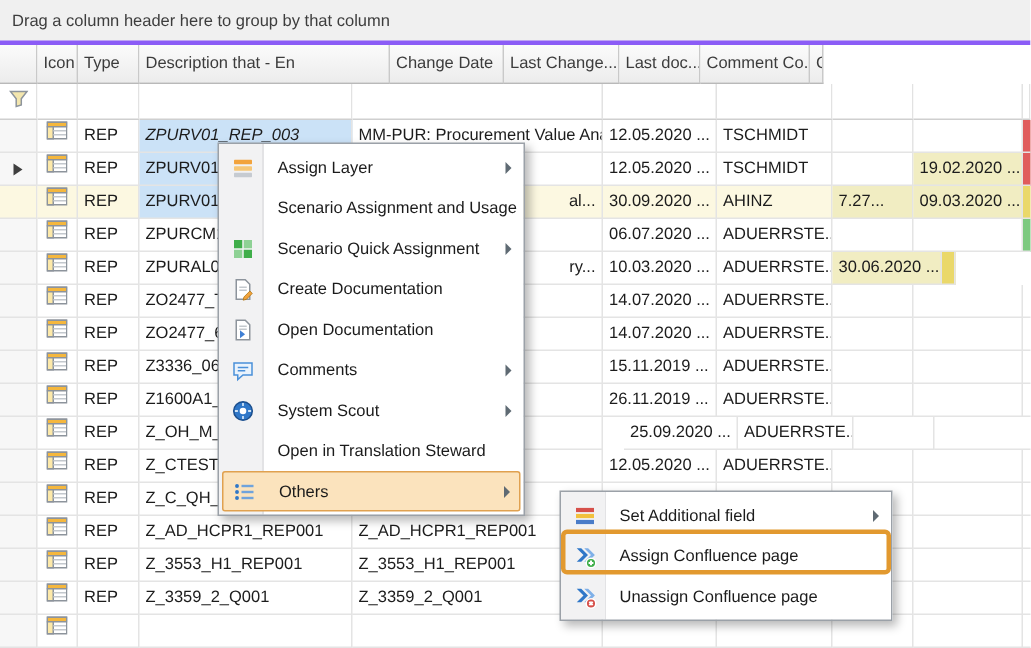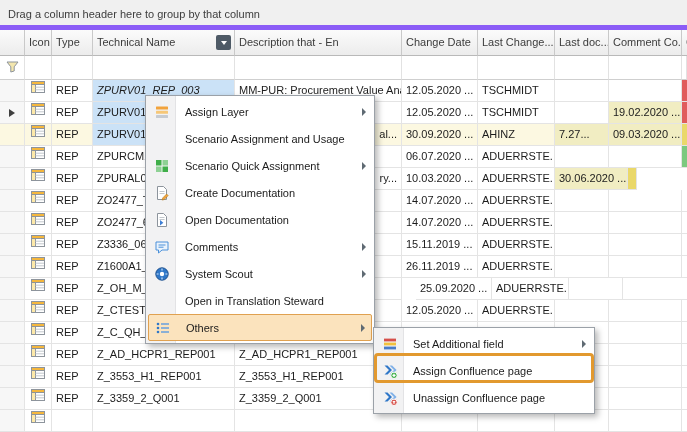--- a/index.html
+++ b/index.html
@@ -1,21 +1,21 @@
 <!DOCTYPE html>
 <html><head>
 <meta charset="utf-8">
 <style>
   *{margin:0;padding:0;box-sizing:border-box;}
   html,body{width:687px;height:432px;}
   body{font-family:"Liberation Sans",sans-serif;background:#ffffff;position:relative;overflow:hidden;}
   .stage{position:absolute;left:0;top:0;width:687px;height:432px;background:#ffffff;overflow:hidden;}
 
   .groupbar{position:absolute;left:0;top:0;width:687px;height:30px;background:#f0f0f0;
-    border-bottom:5px solid #8b5cf6;font-size:11px;color:#3d3d3d;line-height:29px;padding-left:8px;}
+    border-bottom:3px solid #8b5cf6;font-size:11px;color:#3d3d3d;line-height:29px;padding-left:8px;}
 
   .headerrow{position:absolute;left:0;top:30px;width:687px;height:26px;display:flex;}
   .hcell{height:26px;background:linear-gradient(#fbfbfb,#ececec);border-right:1px solid #c9c9c9;
     border-bottom:1px solid #b9b9b9;font-size:11px;color:#3c3c3c;line-height:25px;padding:0 4px;
     white-space:nowrap;overflow:hidden;position:relative;flex:none;}
   .filterbtn{position:absolute;right:3px;top:5px;width:15px;height:15px;background:#4e5a66;
     border-radius:2px;display:flex;align-items:center;justify-content:center;}
   .filtertri{width:0;height:0;border-top:4px solid #ffffff;border-left:3.5px solid transparent;border-right:3.5px solid transparent;}
 
   .filterrow{position:absolute;left:0;top:56px;width:687px;height:24px;display:flex;}
@@ -29,21 +29,21 @@
   .gc.ind{background:#f7f7f7;display:flex;align-items:center;justify-content:center;padding:0;}
   .gc.icon{display:flex;align-items:center;justify-content:center;padding:0;}
   .gc.sel{background:#cbe2f7;}
   .gr.hl .gc{background:#fcf8e1;}
   .gr.hl .gc.sel{background:#cbe2f7;}
   .gc.cellhl,.gr.hl .gc.cellhl{background:#f1edc2;}
   .rowarrow{width:0;height:0;border-left:6px solid #3f3f3f;border-top:4px solid transparent;border-bottom:4px solid transparent;}
 
   .menu{position:absolute;border:1px solid #9ba1a8;box-shadow:3px 3px 6px rgba(0,0,0,.28);padding:2px;
     background:linear-gradient(to right,#f2f2f3 0,#f2f2f3 29px,#e3e3e5 29px,#e3e3e5 30px,#ffffff 30px);z-index:10;}
-  #ctxmenu{left:145px;top:95px;width:230px;}
+  #ctxmenu{left:145px;top:95px;width:205px;}
   #submenu{left:373px;top:327px;width:222px;z-index:11;}
   .mitem{height:27px;display:flex;align-items:center;position:relative;}
   .mitem.hot{background:#fbe3bd;border:1px solid #e0a150;border-radius:2px;}
   .micon{width:28px;flex:none;display:flex;align-items:center;justify-content:center;}
   .mlabel{font-size:11px;color:#1b1b1b;padding-left:9px;white-space:nowrap;}
   .marrow{position:absolute;right:6px;width:0;height:0;border-left:4px solid #5f6a73;
     border-top:4px solid transparent;border-bottom:4px solid transparent;}
 
   .annotation{position:absolute;left:374px;top:353px;width:220px;height:30px;border:3px solid #e2992f;
     border-radius:4px;z-index:30;pointer-events:none;}
@@ -52,23 +52,20 @@
 <body>
 
 <div class="stage">
   <div class="groupbar">
     <span>Drag a column header here to group by that column</span>
   </div>
   <div class="headerrow" id="headerrow">
       <div class="hcell" style="width: 25px;"><span></span></div>
       <div class="hcell" style="width: 27px;"><span>Icon</span></div>
       <div class="hcell" style="width: 41px;"><span>Type</span></div>
-      <div class="hcell" style="width: 142px;"><span>Technical Name</span><div class="filterbtn">
-          <span class="filtertri"></span>
-        </div></div>
       <div class="hcell" style="width: 167px;"><span>Description that - En</span></div>
       <div class="hcell" style="width: 76px;"><span>Change Date</span></div>
       <div class="hcell" style="width: 77px;"><span>Last Change...</span></div>
       <div class="hcell" style="width: 54px;"><span>Last doc...</span></div>
       <div class="hcell" style="width: 73px;"><span>Comment Co...</span></div>
       <div class="hcell" style="width: 5px;"><span>C</span></div>
     </div>
   <div class="filterrow" id="filterrow">
       <div class="fcell" style="width: 25px;">
         <span><svg width="13" height="12" viewBox="0 0 13 12">

